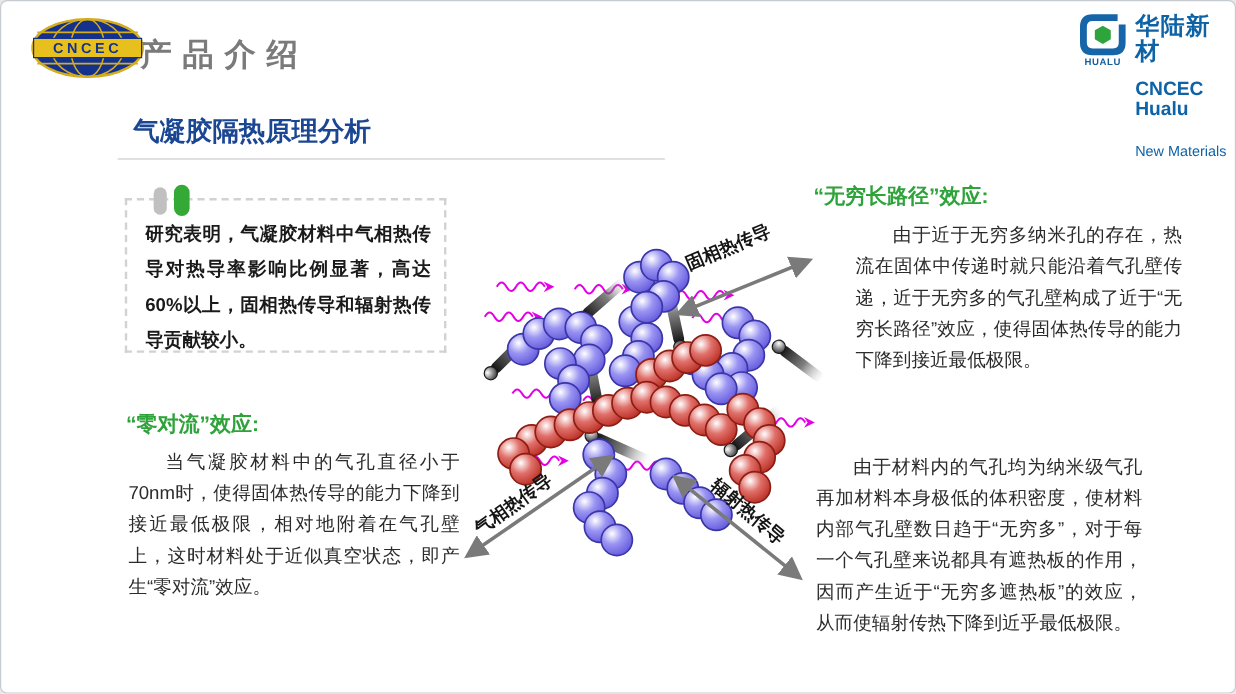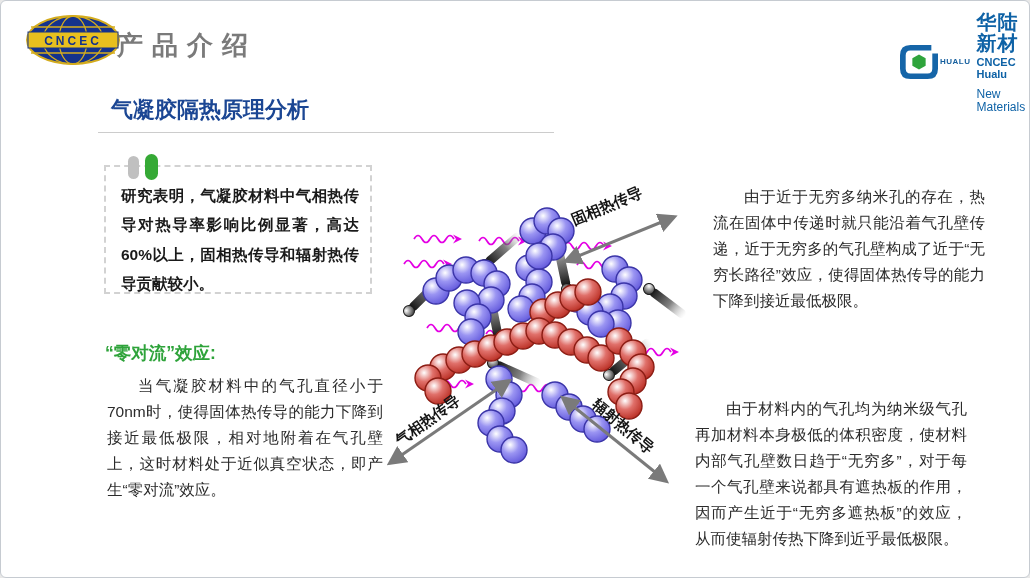--- a/index.html
+++ b/index.html
@@ -9,27 +9,27 @@
     position:relative; width:1030px; height:578px; background:#ffffff;
     border:1px solid #c6cbd1; border-radius:6px; overflow:hidden;
   }
   
   .cncec-logo { position:absolute; left:22px; top:12px; width:100px; height:54px; }
   .header-title {
     position:absolute; left:116px; top:27px; font-size:26px; font-weight:bold;
     color:#7a7a7a; letter-spacing:9px; white-space:nowrap;
   }
   .hualu-logo { position:absolute; left:897px; top:9px; display:flex; gap:6px; }
-  .hualu-mark-col { display:flex; flex-direction:row; align-items:center; }
+  .hualu-mark-col { display:flex; flex-direction:column; align-items:center; }
   .hualu-mark { width:42px; height:38px; }
   .hualu-mark-caption { font-size:8px; font-weight:bold; color:#155f9e; letter-spacing:.5px; margin-top:-1px; }
   .hualu-text-col { display:flex; flex-direction:column; line-height:1.05; padding-top:2px; }
   .hualu-cn { font-size:20px; font-weight:bold; color:#0e62a6; letter-spacing:1px; }
-  .hualu-en1 { font-size:11px; font-weight:bold; color:#0e62a6; margin-top:3px; }
-  .hualu-en2 { font-size:12px; color:#0e62a6; margin-top:8px; }
+  .hualu-en1 { font-size:16px; font-weight:bold; color:#0e62a6; margin-top:13px; }
+  .hualu-en2 { font-size:12px; color:#0e62a6; margin-top:19px; }
   
   .slide-heading {
     position:absolute; left:110px; top:94px; font-size:22px; font-weight:bold; color:#1b4693;
   }
   .heading-underline {
     position:absolute; left:97px; top:131px; width:456px; height:1px; background:#cccccc;
   }
   
   .quote-box {
     position:absolute; left:103px; top:164px; width:268px; height:129px;
@@ -46,21 +46,21 @@
   .section-title { position:absolute; font-size:17.5px; font-weight:bold; color:#2ea33a; white-space:nowrap; }
   .section-body {
     position:absolute; font-size:15.5px; color:#2b2b2b; line-height:26px;
     text-indent:2em; text-align:justify;
   }
   #zero-title { left:104px; top:340px; }
   #zero-body  { left:106px; top:372px; width:276px; }
   #path-title { left:677px; top:150px; }
   #path-body  { left:679px; top:183px; width:272px;margin-left:33px; }
   #shield-title { left:680px; top:344px; }
-  #shield-body  { left:694px; top:376px; width:272px;margin-top:19px; }
+  #shield-body  { left:679px; top:376px; width:272px; }
   
   .diagram-svg { position:absolute; left:380px; top:170px; width:310px; height:350px; }
   .arrow-label {
     position:absolute; width:120px; text-align:center; font-size:15px; font-weight:600;
     color:#141414; white-space:nowrap;
   }
   #label-solid     { left:546px; top:196px; transform:rotate(-23deg); }
   #label-gas       { left:367px; top:410px; transform:rotate(-36deg); }
   #label-radiation { left:562px; top:416px; transform:rotate(40deg); }
 </style>
@@ -101,20 +101,21 @@
 
   <div class="quote-box">
     <div class="quote-pill gray"></div>
     <div class="quote-pill green"></div>
     <div class="quote-text">研究表明，气凝胶材料中气相热传导对热导率影响比例显著，高达60%以上，固相热传导和辐射热传导贡献较小。</div>
   </div>
 
   <div class="section-title" id="zero-title">“零对流”效应:</div>
   <div class="section-body" id="zero-body">当气凝胶材料中的气孔直径小于70nm时，使得固体热传导的能力下降到接近最低极限，相对地附着在气孔壁上，这时材料处于近似真空状态，即产生“零对流”效应。</div>
 
+  <div class="section-title" id="path-title">“无穷长路径”效应:</div>
   <div class="section-body" id="path-body">由于近于无穷多纳米孔的存在，热流在固体中传递时就只能沿着气孔壁传递，近于无穷多的气孔壁构成了近于“无穷长路径”效应，使得固体热传导的能力下降到接近最低极限。</div>
 
   <div class="section-body" id="shield-body">由于材料内的气孔均为纳米级气孔再加材料本身极低的体积密度，使材料内部气孔壁数日趋于“无穷多”，对于每一个气孔壁来说都具有遮热板的作用，因而产生近于“无穷多遮热板”的效应，从而使辐射传热下降到近乎最低极限。</div>
 
   <svg class="diagram-svg" viewBox="0 0 310 350">
     <defs>
       <radialGradient id="blueGrad" cx="0.35" cy="0.3" r="0.85">
         <stop offset="0" stop-color="#ffffff"></stop>
         <stop offset="0.4" stop-color="#9a94f2"></stop>
         <stop offset="0.8" stop-color="#6c63e0"></stop>

